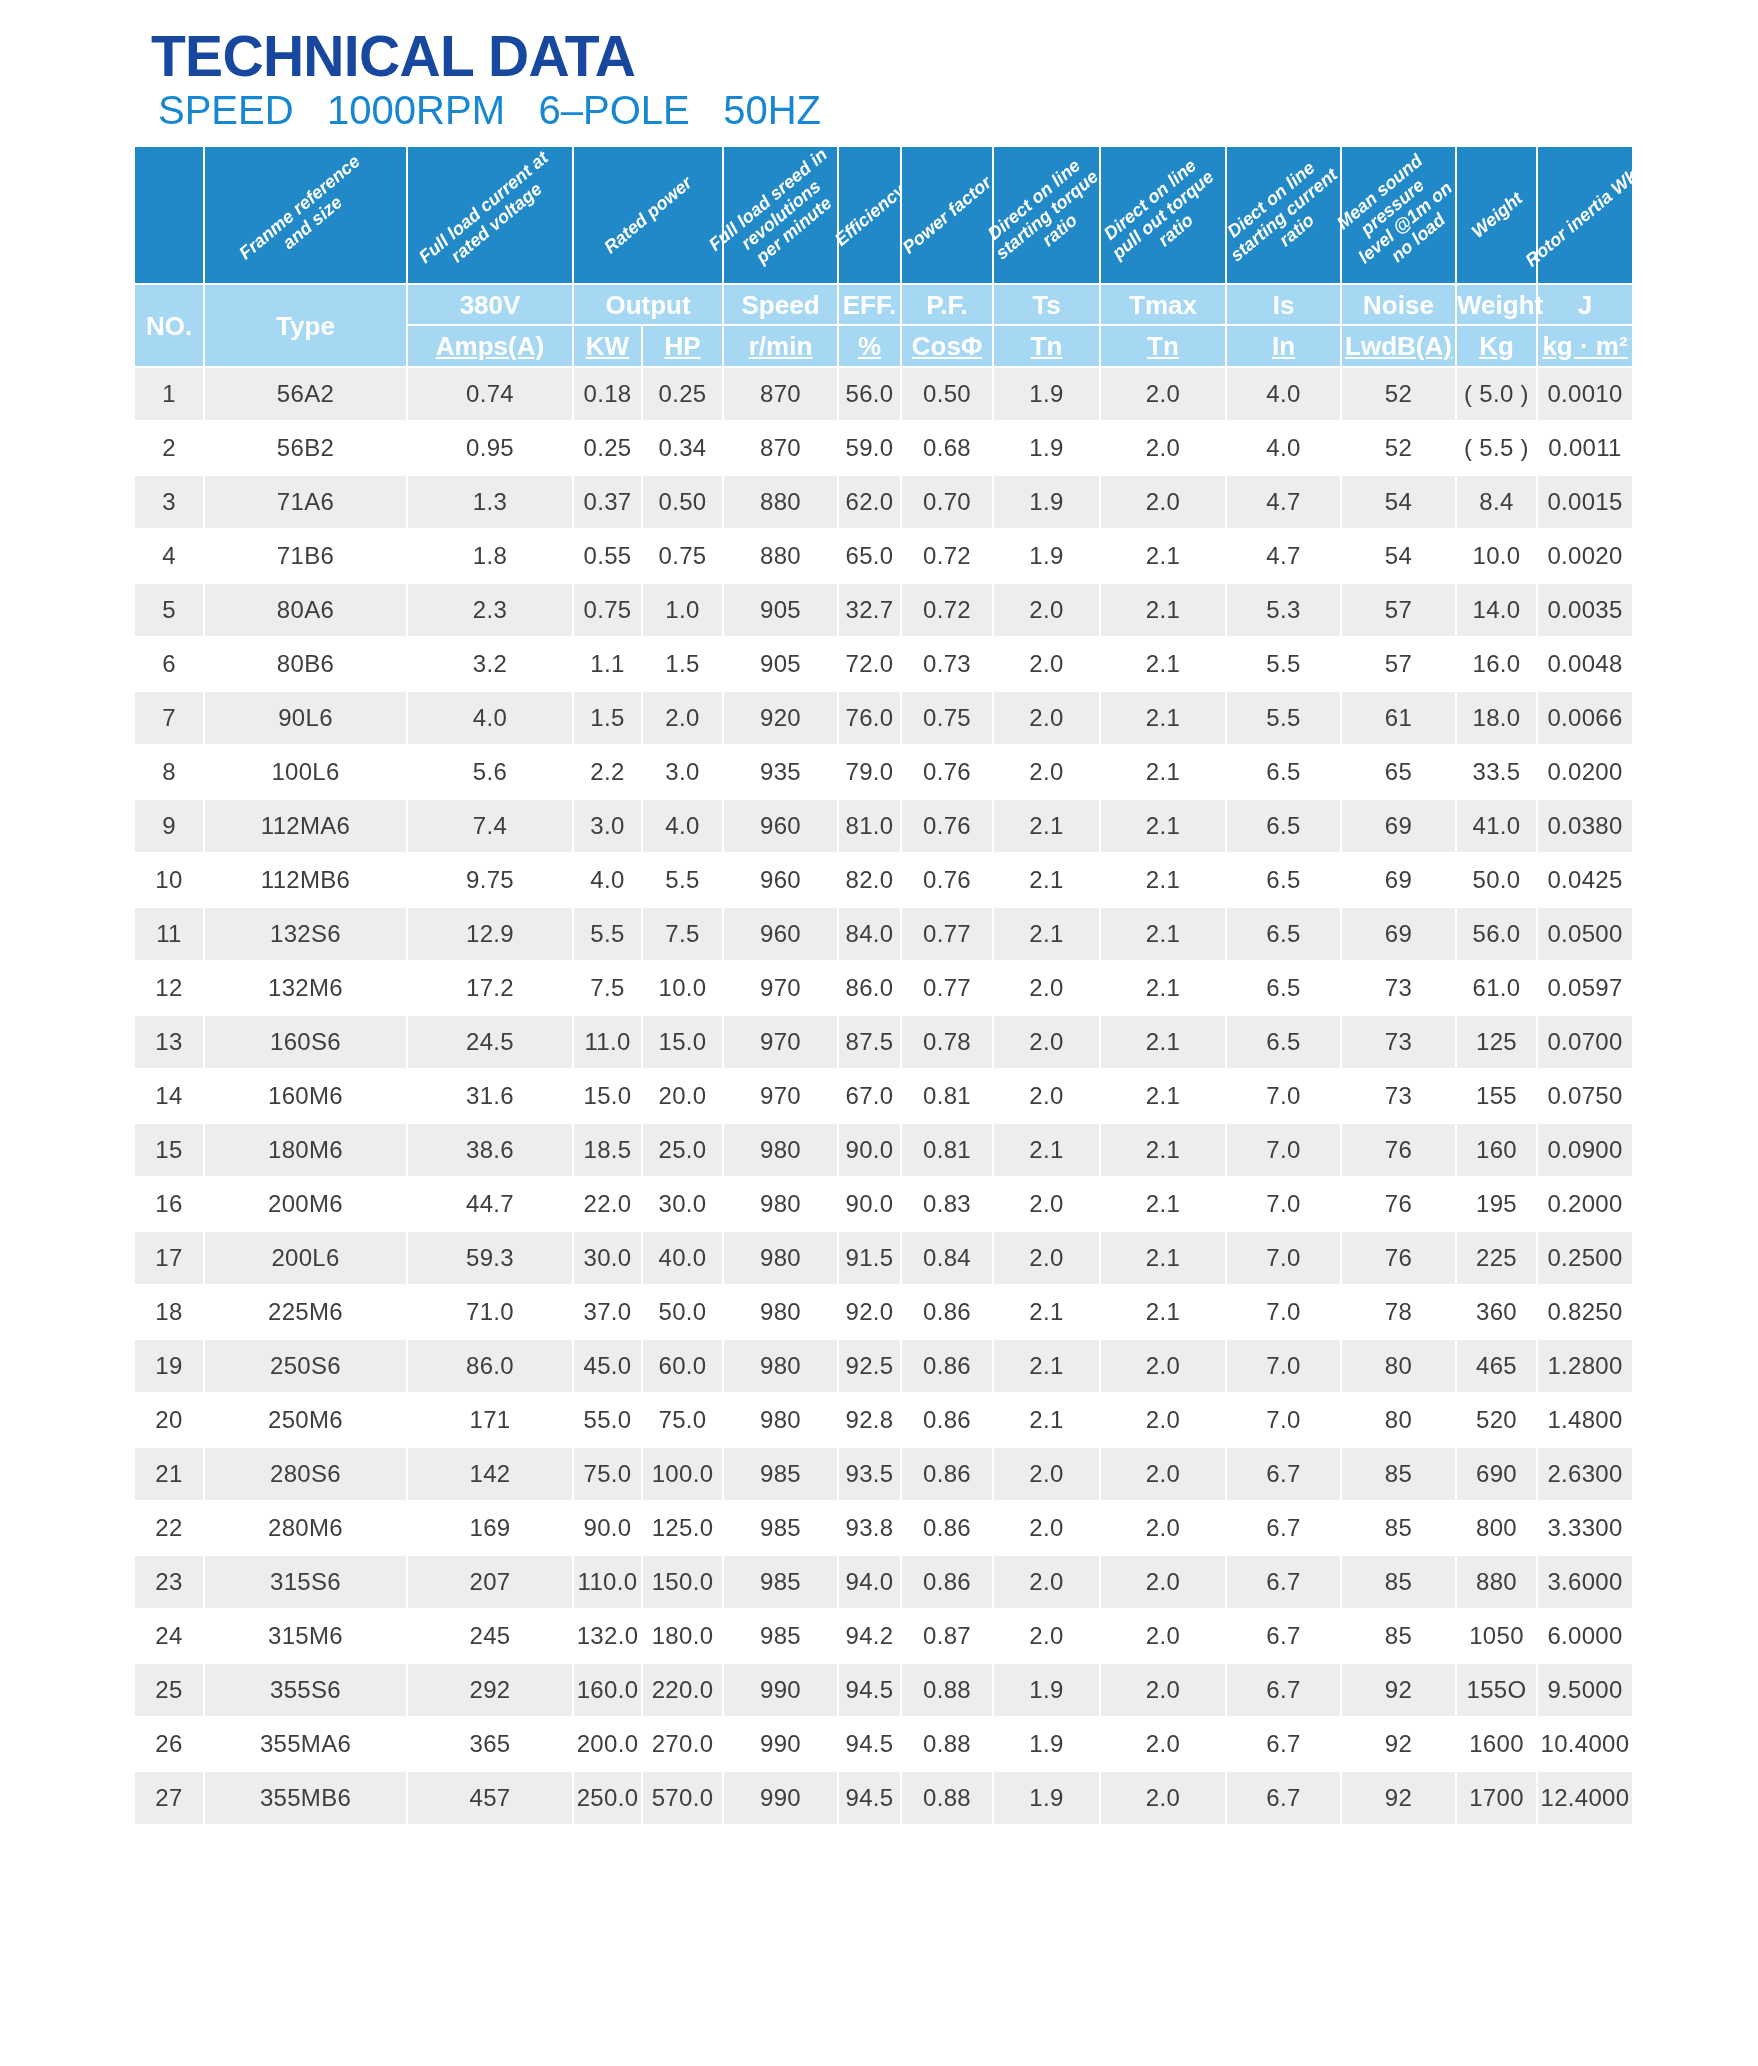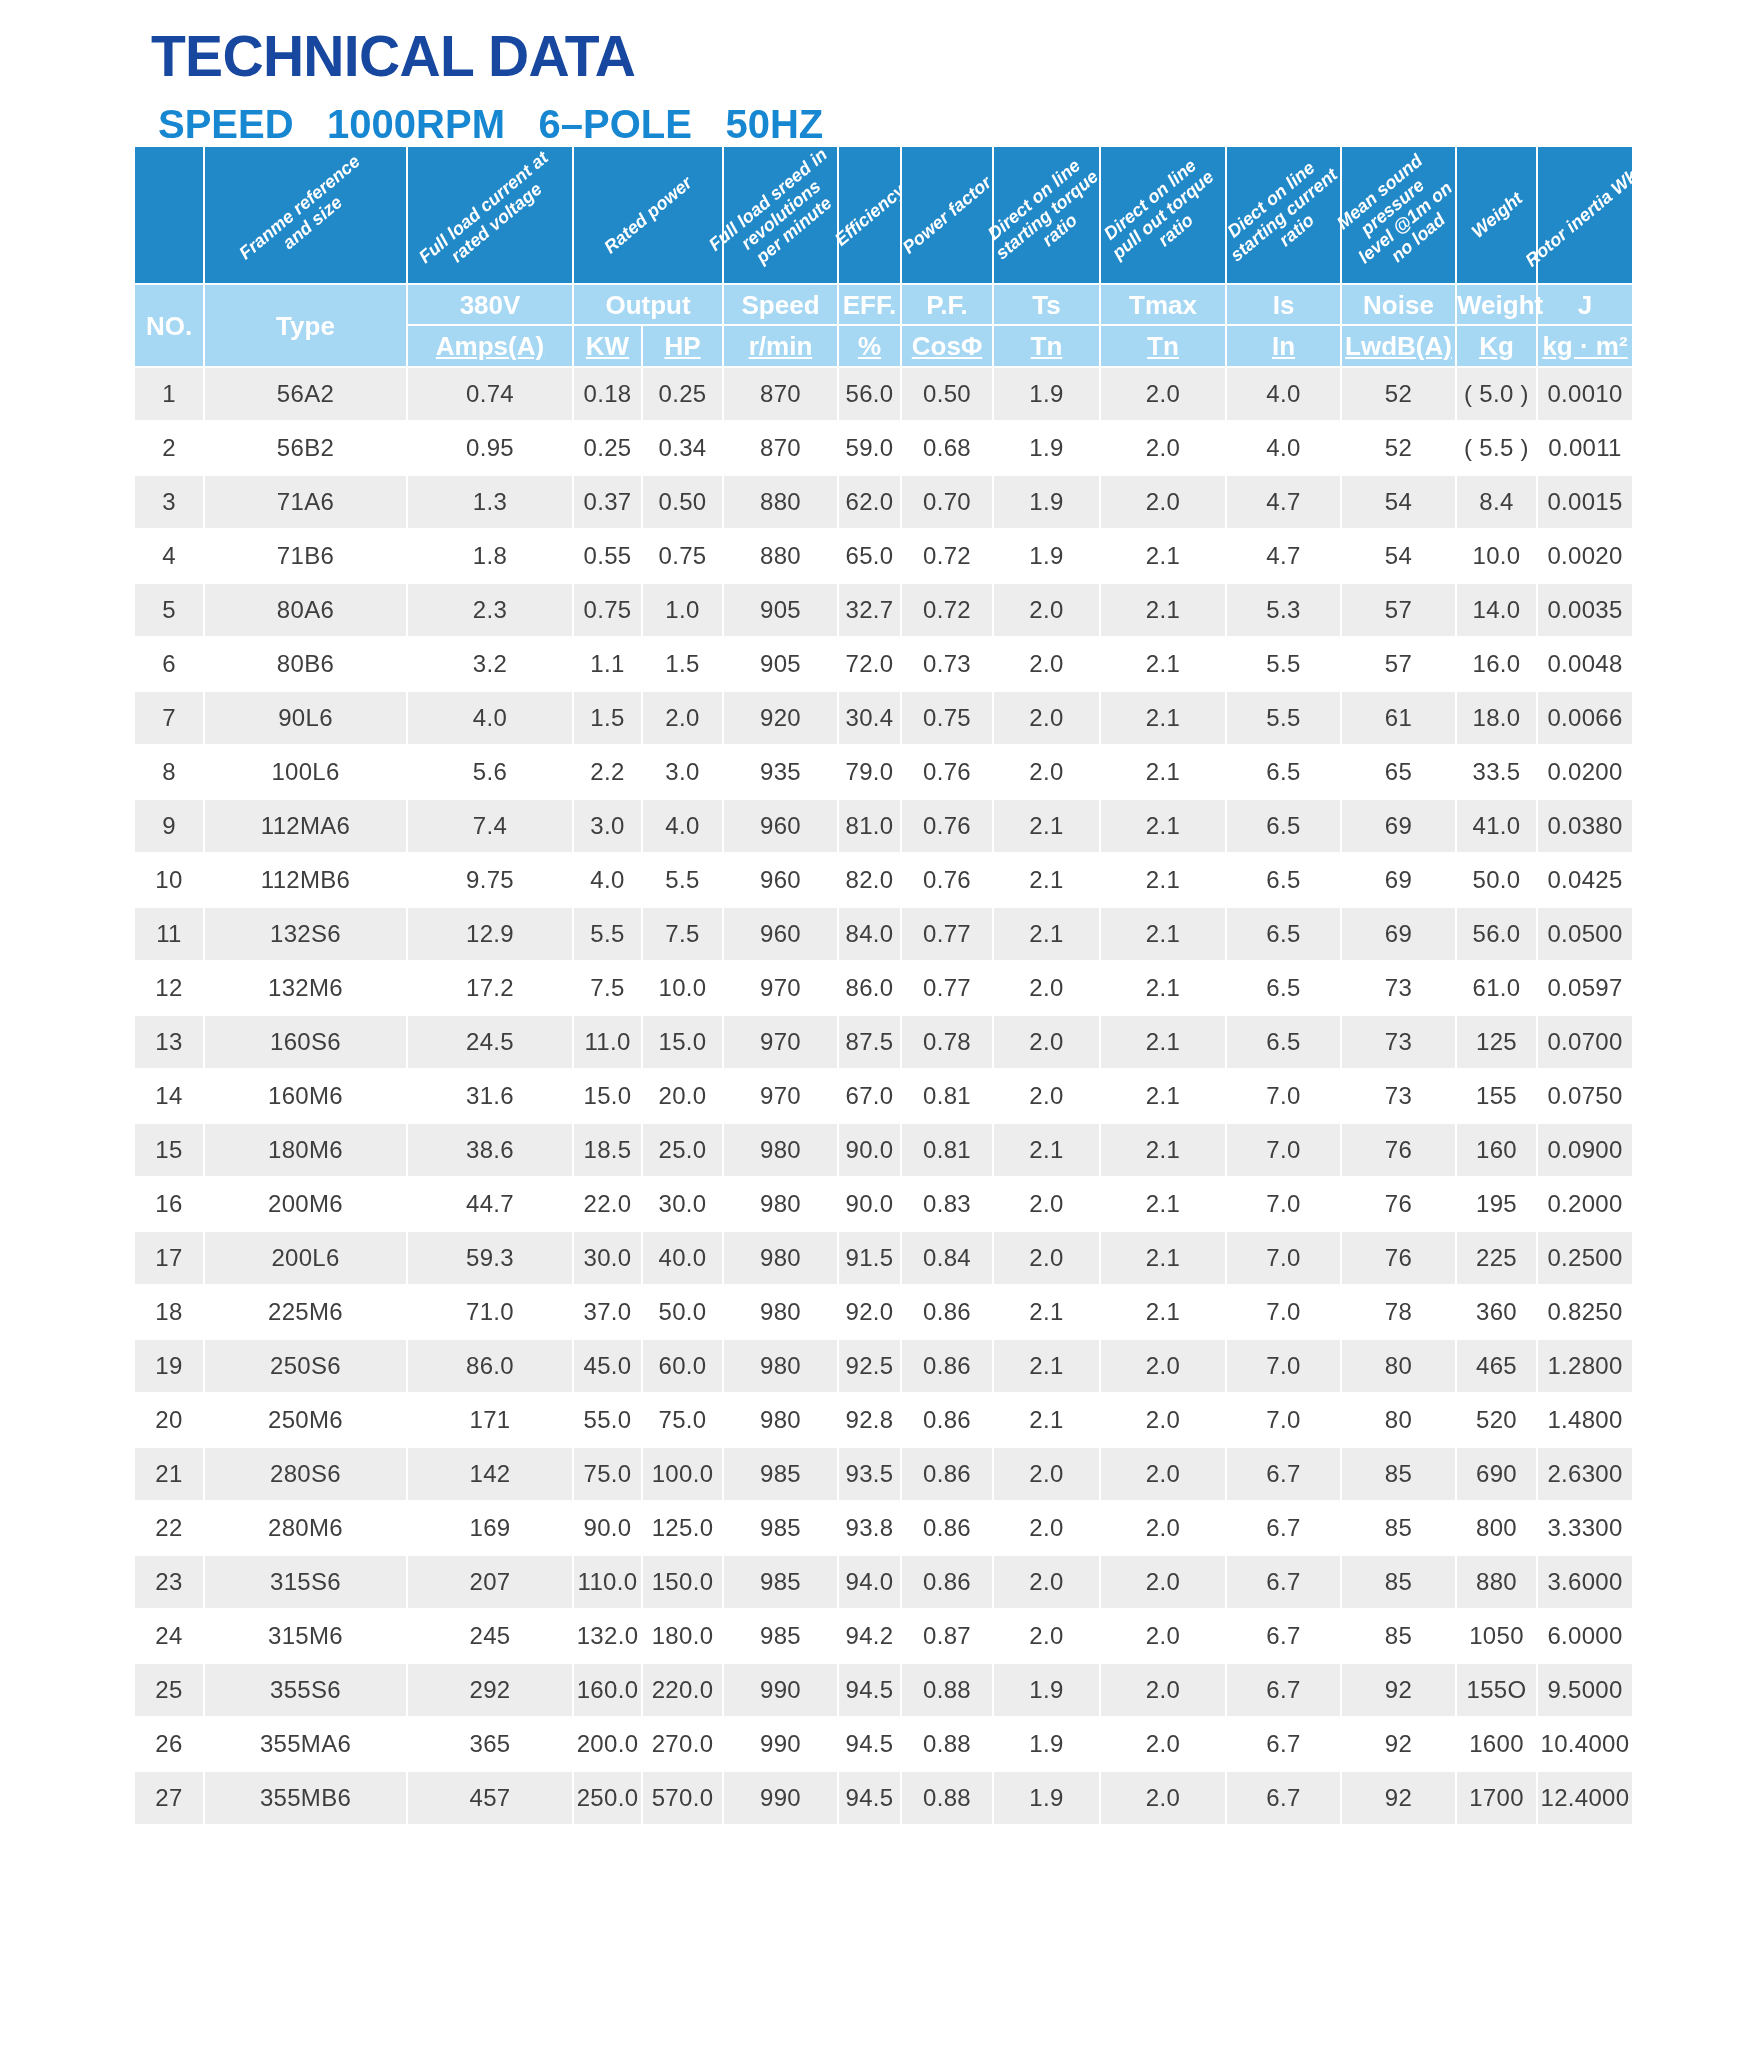--- a/index.html
+++ b/index.html
@@ -13,22 +13,22 @@
   *{box-sizing:border-box;}
   html,body{margin:0;padding:0;background:#fff;}
   body{width:1758px;height:2066px;font-family:"Liberation Sans",sans-serif;}
   .page{position:relative;width:1758px;height:2066px;background:#fff;overflow:hidden;}
   .title{
     position:absolute;left:151px;top:28px;
     font-size:57px;font-weight:bold;color:var(--title-navy);
     letter-spacing:-0.7px;line-height:1;white-space:nowrap;
   }
   .subtitle{
-    position:absolute;left:158px;top:104px;
-    font-size:40px;font-weight:bold;color:var(--subtitle-blue);
+    position:absolute;left:158px;top:90px;
+    font-size:40px;font-weight:normal;color:var(--subtitle-blue);
     word-spacing:22.4px;line-height:1;white-space:nowrap;
   }
   table.spec{
     position:absolute;left:133px;top:145px;width:1499px;
     border-collapse:collapse;table-layout:fixed;
   }
   table.spec th,table.spec td{
     border:2.1px solid #fff;padding:0;text-align:center;vertical-align:middle;
   }
   tr.diag-row th{
@@ -261,21 +261,21 @@
           <td>16.0</td>
           <td>0.0048</td>
         </tr>
         <tr>
           <td>7</td>
           <td>90L6</td>
           <td>4.0</td>
           <td>1.5</td>
           <td>2.0</td>
           <td>920</td>
-          <td>30.4</td>
+          <td>76.0</td>
           <td>0.75</td>
           <td>2.0</td>
           <td>2.1</td>
           <td>5.5</td>
           <td>61</td>
           <td>18.0</td>
           <td>0.0066</td>
         </tr>
         <tr>
           <td>8</td>

